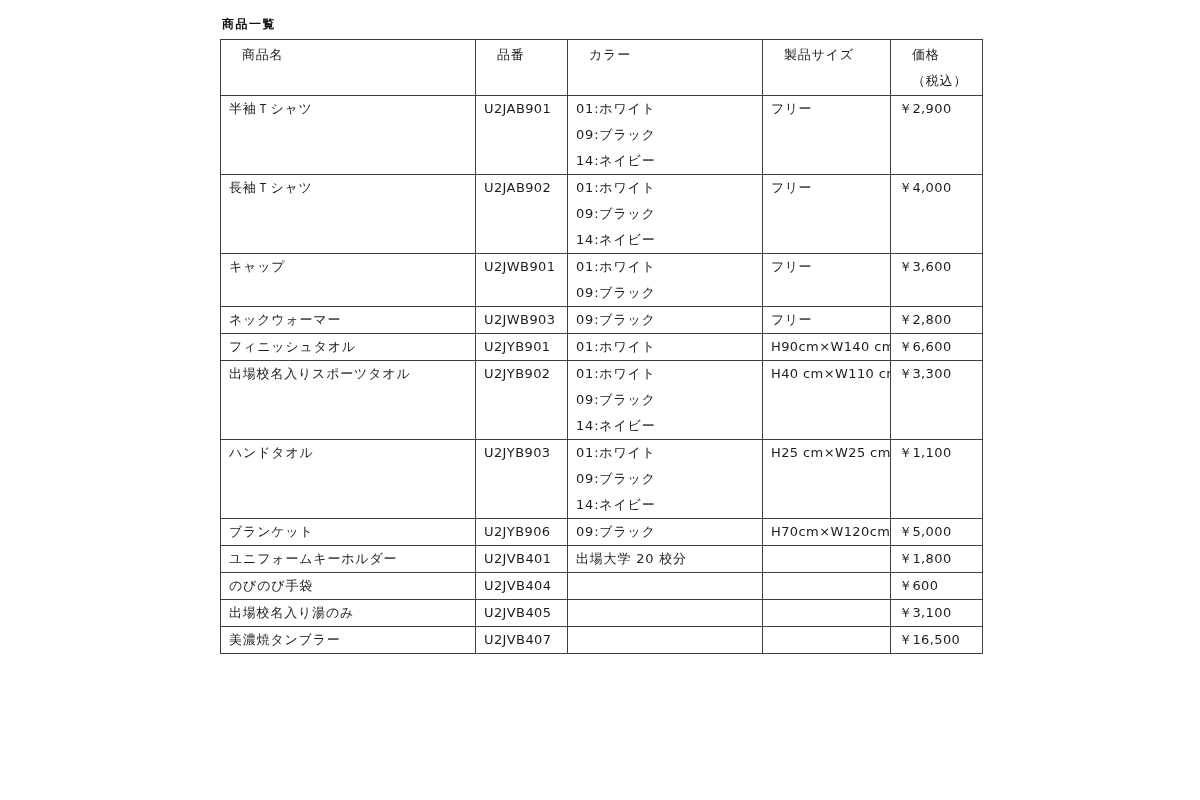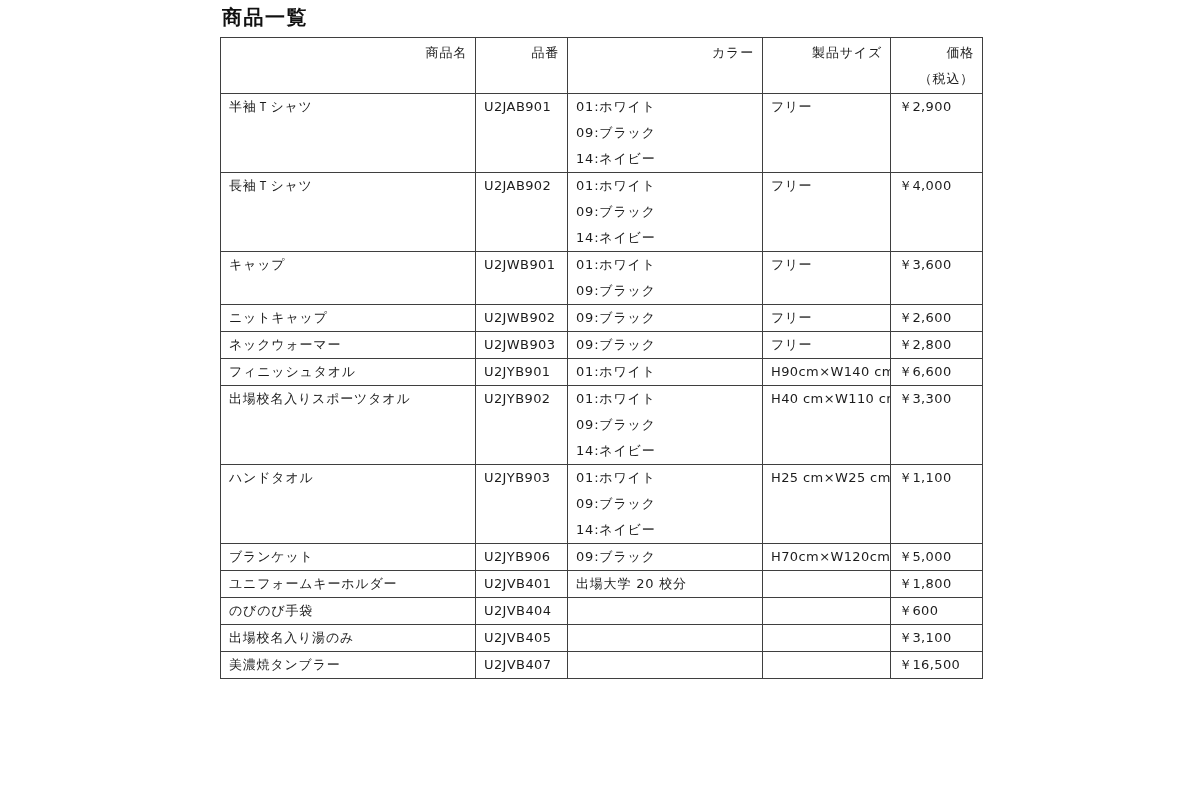--- a/index.html
+++ b/index.html
@@ -12,45 +12,45 @@
     font-family: "DejaVu Sans", "Liberation Sans", sans-serif;
     color: #1c1c1c;
   }
   .page {
     position: absolute;
     left: 220px;
     top: 4px;
     width: 770px;
   }
   .doc-title {
-    font-size: 20px;
+    font-size: 12px;
     font-weight: bold;
     letter-spacing: 1.5px;
-    margin: 0 0 6px 2px;
+    margin: 12px 0 6px 2px;
     color: #111111;
   }
   table.product-table {
     border-collapse: collapse;
     table-layout: fixed;
     width: 762px;
   }
   .product-table th,
   .product-table td {
     border: 1px solid #3f3f3f;
     vertical-align: top;
     padding: 0 8px;
     font-size: 13px;
     line-height: 26px;
     font-weight: normal;
     letter-spacing: 0.8px;
     overflow: hidden;
     white-space: nowrap;
   }
   .product-table thead th {
-    text-align: right;
+    text-align: left;
     height: 56px;
     padding-top: 2px;
     padding-left: 21px;
   }
   .product-table td div,
   .product-table th div {
     min-height: 26px;
   }
   td.c-price, td.c-size, td.c-code {
     letter-spacing: 0.4px;
@@ -147,37 +147,20 @@
           </td>
           <td class="c-size">
             <div>フリー</div>
           </td>
           <td class="c-price">
             <div>￥3,600</div>
           </td>
         </tr>
         <tr>
           <td class="c-name">
-            <div>ニットキャップ</div>
-          </td>
-          <td class="c-code">
-            <div>U2JWB902</div>
-          </td>
-          <td class="c-color">
-            <div>09:ブラック</div>
-          </td>
-          <td class="c-size">
-            <div>フリー</div>
-          </td>
-          <td class="c-price">
-            <div>￥2,600</div>
-          </td>
-        </tr>
-        <tr>
-          <td class="c-name">
             <div>ネックウォーマー</div>
           </td>
           <td class="c-code">
             <div>U2JWB903</div>
           </td>
           <td class="c-color">
             <div>09:ブラック</div>
           </td>
           <td class="c-size">
             <div>フリー</div>

